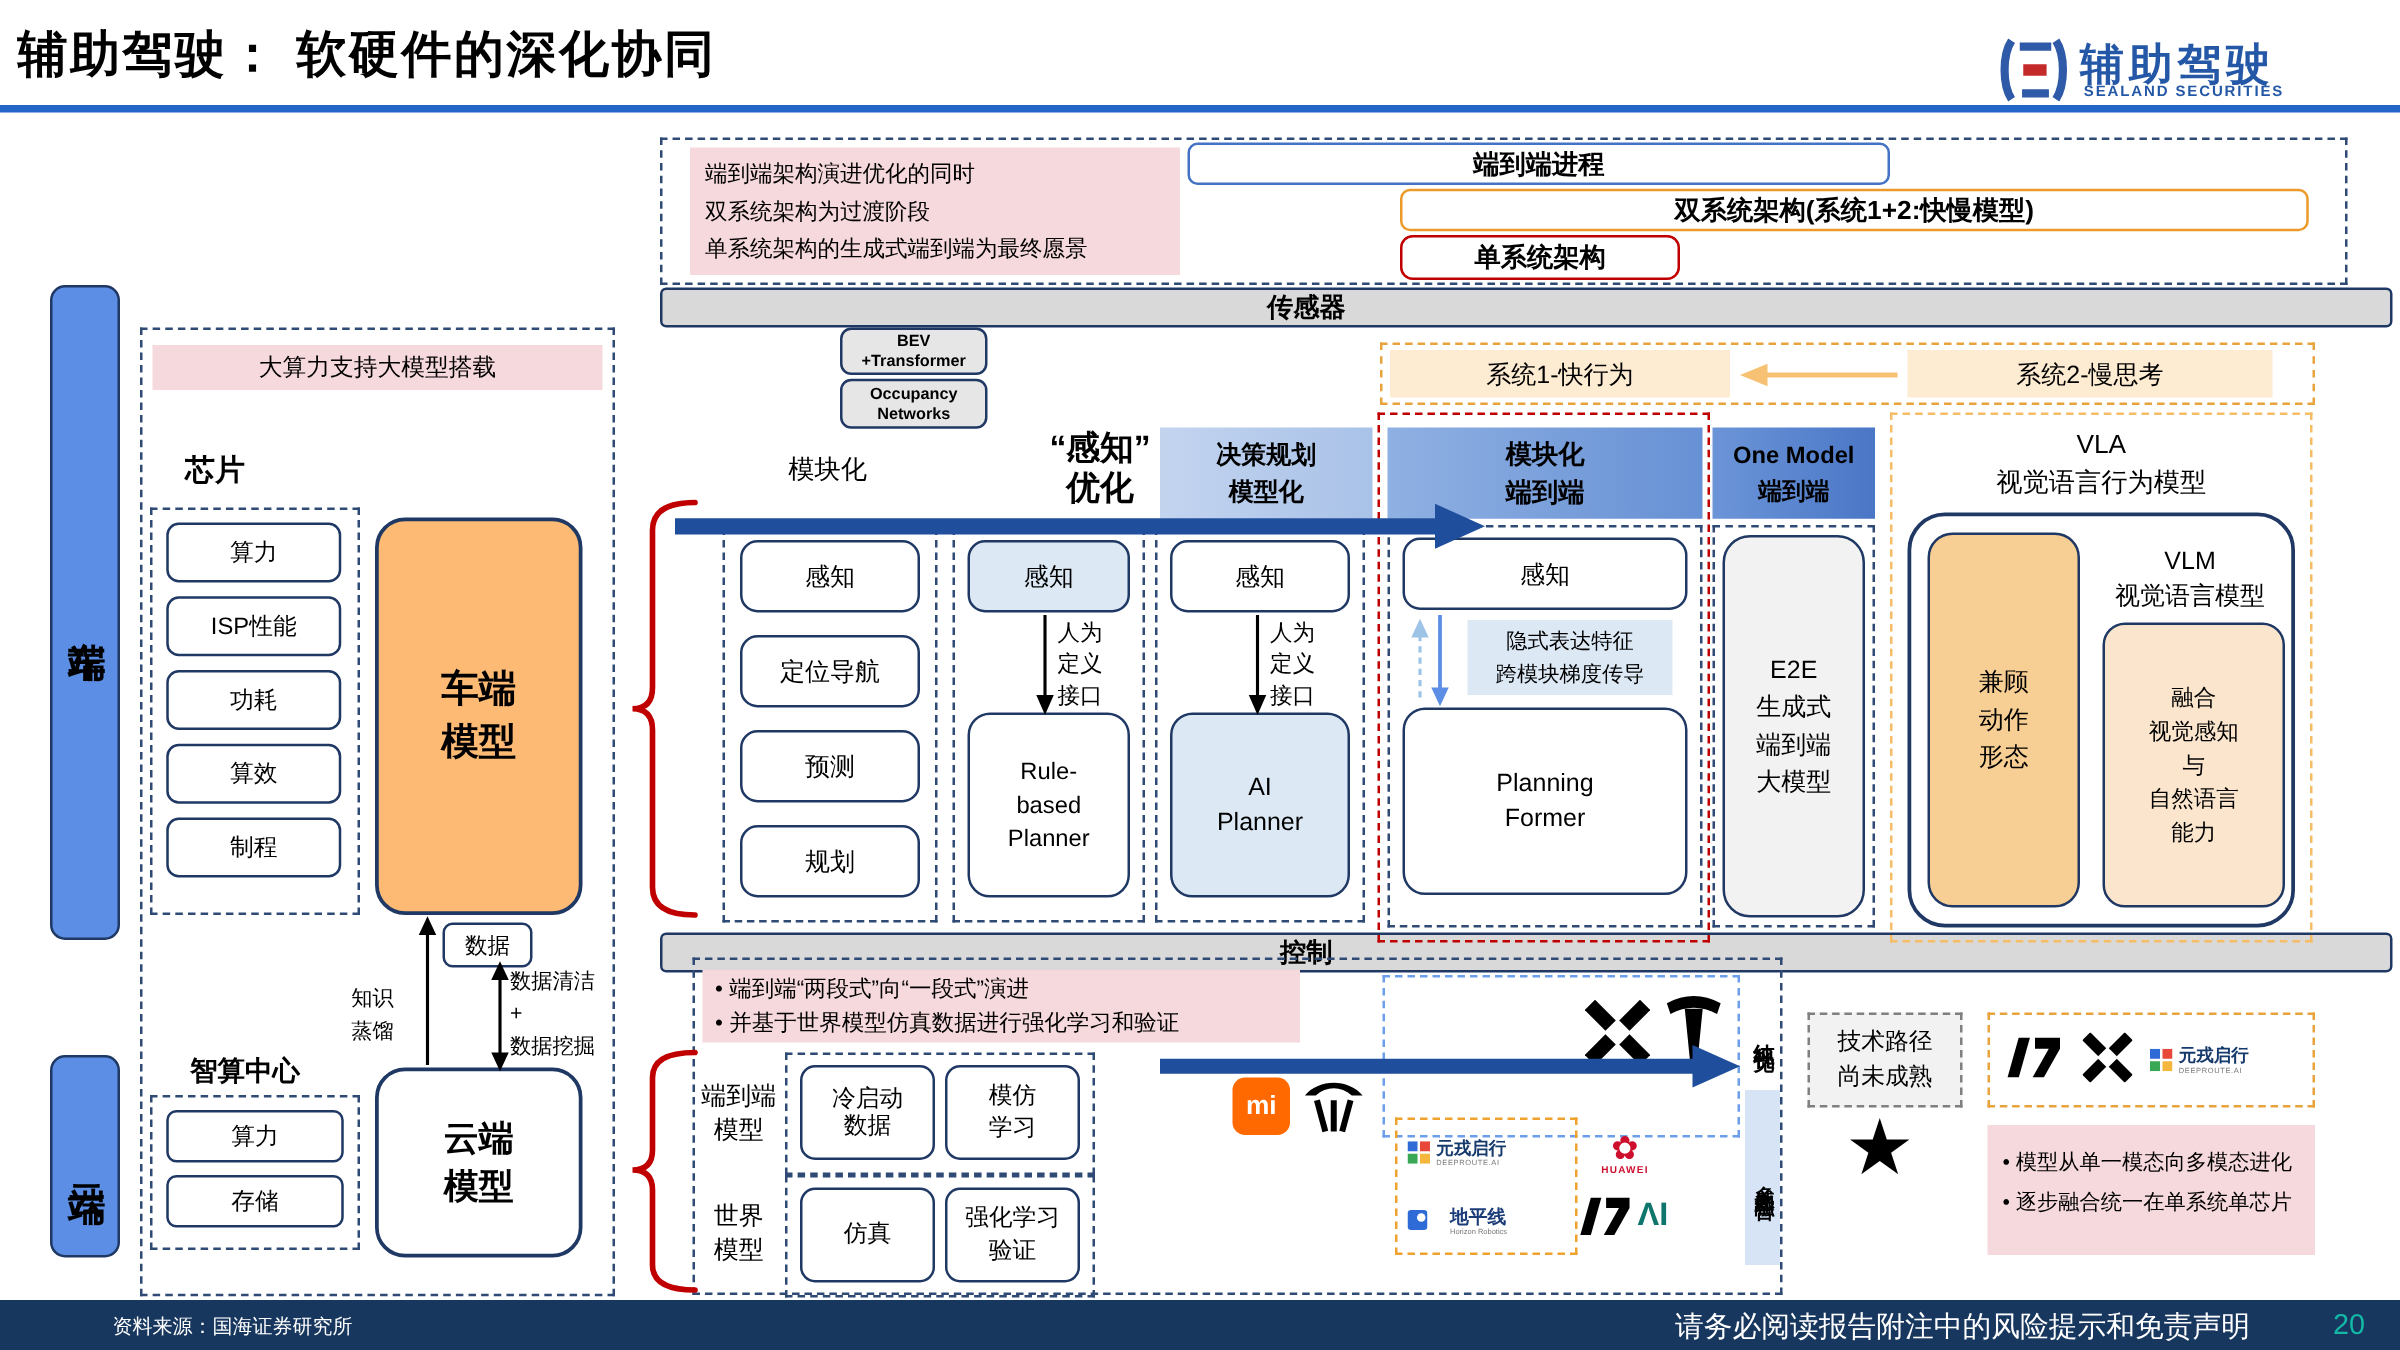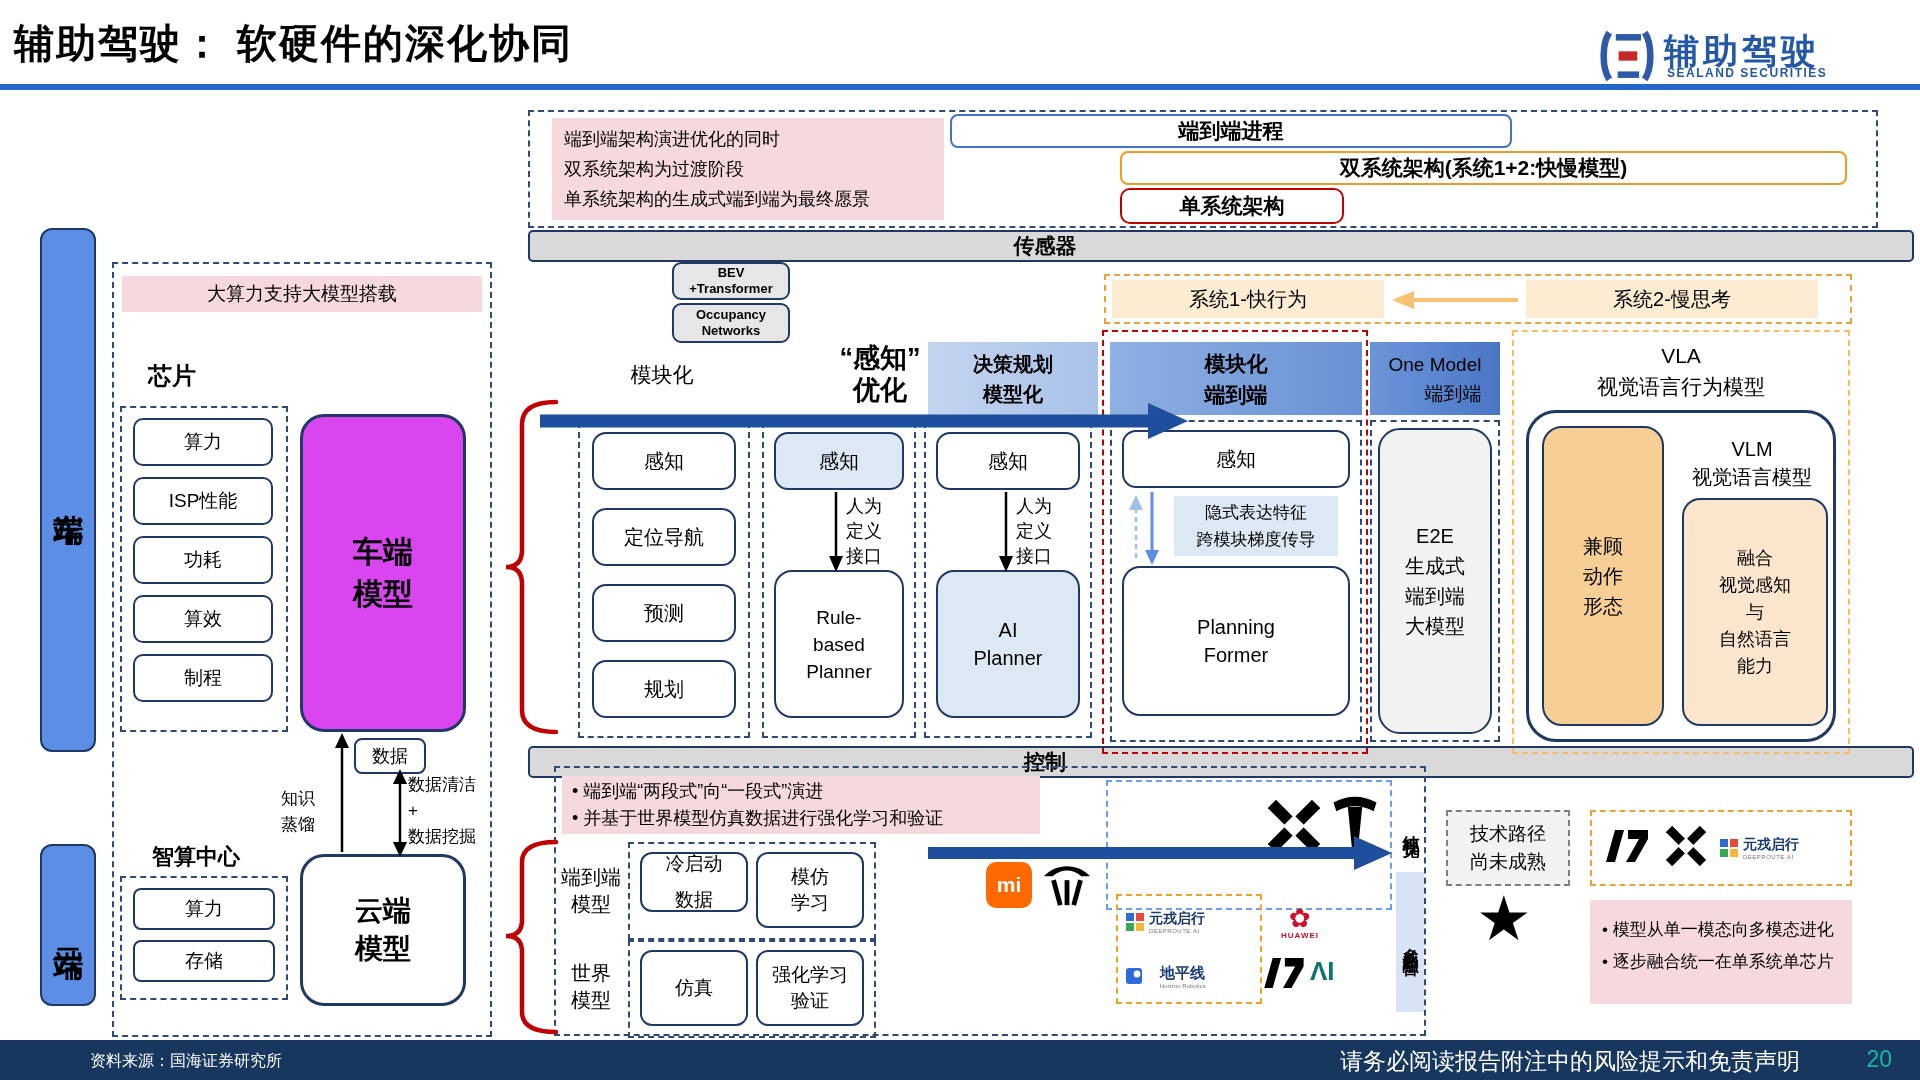--- a/index.html
+++ b/index.html
@@ -62,21 +62,21 @@
 
   <div class="abs dashN" style="left:112px;top:262px;width:380px;height:775px;"></div>
   <div class="abs ctr" style="left:122px;top:276px;width:360px;height:36px;background:#F6D9DD;font-size:19px;">大算力支持大模型搭载</div>
   <div class="abs" style="left:148px;top:360px;font-size:24px;font-weight:bold;">芯片</div>
   <div class="abs dashN" style="left:120px;top:406px;width:168px;height:326px;"></div>
   <div class="abs sb ctr" style="left:133px;top:418px;width:140px;height:48px;font-size:19px;">算力</div>
   <div class="abs sb ctr" style="left:133px;top:477px;width:140px;height:48px;font-size:19px;">ISP性能</div>
   <div class="abs sb ctr" style="left:133px;top:536px;width:140px;height:48px;font-size:19px;">功耗</div>
   <div class="abs sb ctr" style="left:133px;top:595px;width:140px;height:48px;font-size:19px;">算效</div>
   <div class="abs sb ctr" style="left:133px;top:654px;width:140px;height:48px;font-size:19px;">制程</div>
-  <div class="abs ctr pre" style="left:300px;top:414px;width:166px;height:318px;border:3px solid #1F3864;border-radius:24px;background:#d946ef;font-size:30px;font-weight:bold;line-height:42px;">车端
+  <div class="abs ctr pre" style="left:300px;top:414px;width:166px;height:318px;border:3px solid #1F3864;border-radius:24px;background:#fdba74;font-size:30px;font-weight:bold;line-height:42px;">车端
 模型</div>
   <div class="abs ctr" style="left:354px;top:738px;width:72px;height:36px;border:2.2px solid #1F3864;border-radius:8px;background:#fff;font-size:18px;">数据</div>
   <div class="abs pre" style="left:266px;top:786px;width:64px;font-size:17px;line-height:26px;text-align:center;">知识
 蒸馏</div>
   <div class="abs pre" style="left:408px;top:772px;width:84px;font-size:17px;line-height:26px;">数据清洁
 +
 数据挖掘</div>
   <div class="abs" style="left:152px;top:842px;font-size:22px;font-weight:bold;">智算中心</div>
   <div class="abs dashN" style="left:120px;top:876px;width:168px;height:124px;"></div>
   <div class="abs sb ctr" style="left:133px;top:888px;width:142px;height:42px;font-size:19px;border-radius:8px;">算力</div>
@@ -93,21 +93,21 @@
   <div class="abs ctr" style="left:1112px;top:280px;width:272px;height:38px;background:#FDEBD2;font-size:20px;">系统1-快行为</div>
   <div class="abs ctr" style="left:1526px;top:280px;width:292px;height:38px;background:#FDEBD2;font-size:20px;">系统2-慢思考</div>
 
   <div class="abs ctr" style="left:595px;top:358px;width:134px;height:34px;font-size:21px;">模块化</div>
   <div class="abs ctr pre" style="left:810px;top:338px;width:140px;height:72px;font-size:27px;line-height:32px;font-weight:bold;">“感知”
 优化</div>
   <div class="abs ctr pre grad3" style="left:928px;top:342px;width:170px;height:73px;font-size:20px;font-weight:600;line-height:30px;">决策规划
 模型化</div>
   <div class="abs ctr pre grad4" style="left:1110px;top:342px;width:252px;height:73px;font-size:21px;font-weight:600;line-height:31px;">模块化
 端到端</div>
-  <div class="abs ctr pre grad5" style="left:1370px;top:342px;width:130px;height:73px;font-size:19px;font-weight:400;line-height:29px;text-align:right;">One Model
+  <div class="abs ctr pre grad5" style="left:1370px;top:342px;width:130px;height:73px;font-size:19px;font-weight:700;line-height:29px;">One Model
 端到端</div>
   <div class="abs ctr pre" style="left:1520px;top:336px;width:322px;height:70px;font-size:21px;line-height:31px;">VLA
 视觉语言行为模型</div>
 
   <div class="abs dashN" style="left:578px;top:422px;width:172px;height:316px;"></div>
   <div class="abs dashN" style="left:762px;top:422px;width:154px;height:316px;"></div>
   <div class="abs dashN" style="left:924px;top:422px;width:168px;height:316px;"></div>
   <div class="abs" style="left:1102px;top:330px;width:266px;height:424px;border:2.5px dashed #C00000;"></div>
   <div class="abs dashN" style="left:1110px;top:420px;width:252px;height:322px;"></div>
   <div class="abs dashN" style="left:1370px;top:420px;width:130px;height:322px;"></div>
@@ -158,21 +158,21 @@
 
   <div class="abs dashN" style="left:554px;top:766px;width:872px;height:270px;"></div>
   <div class="abs pre" style="left:562px;top:776px;width:478px;height:58px;background:#F6D9DD;padding:2px 10px;font-size:18px;line-height:27px;">•  端到端“两段式”向“一段式”演进
 •  并基于世界模型仿真数据进行强化学习和验证</div>
   <div class="abs ctr pre" style="left:552px;top:852px;width:78px;height:78px;font-size:20px;line-height:27px;">端到端
 模型</div>
   <div class="abs ctr pre" style="left:552px;top:948px;width:78px;height:78px;font-size:20px;line-height:27px;">世界
 模型</div>
   <div class="abs dashN" style="left:628px;top:842px;width:248px;height:98px;"></div>
   <div class="abs dashN" style="left:628px;top:940px;width:248px;height:98px;"></div>
-  <div class="abs sb ctr pre" style="left:640px;top:852px;width:108px;height:60px;font-size:19px;line-height:36px;border-radius:12px;">冷启动
+  <div class="abs sb ctr pre" style="left:640px;top:852px;width:108px;height:76px;font-size:19px;line-height:21px;border-radius:12px;">冷启动
 数据</div>
   <div class="abs sb ctr pre" style="left:756px;top:852px;width:108px;height:76px;font-size:19px;line-height:26px;border-radius:12px;">模仿
 学习</div>
   <div class="abs sb ctr pre" style="left:640px;top:950px;width:108px;height:76px;font-size:19px;line-height:26px;border-radius:12px;">仿真</div>
   <div class="abs sb ctr pre" style="left:756px;top:950px;width:108px;height:76px;font-size:19px;line-height:26px;border-radius:12px;">强化学习
 验证</div>
 
   <div class="abs ctr" style="left:986px;top:862px;width:46px;height:46px;background:#FF6900;border-radius:10px;color:#fff;font-weight:bold;font-size:21px;">mi</div>
   <div class="abs" style="left:1042px;top:860px;">
     <svg width="50" height="48" viewBox="0 0 52 48">

